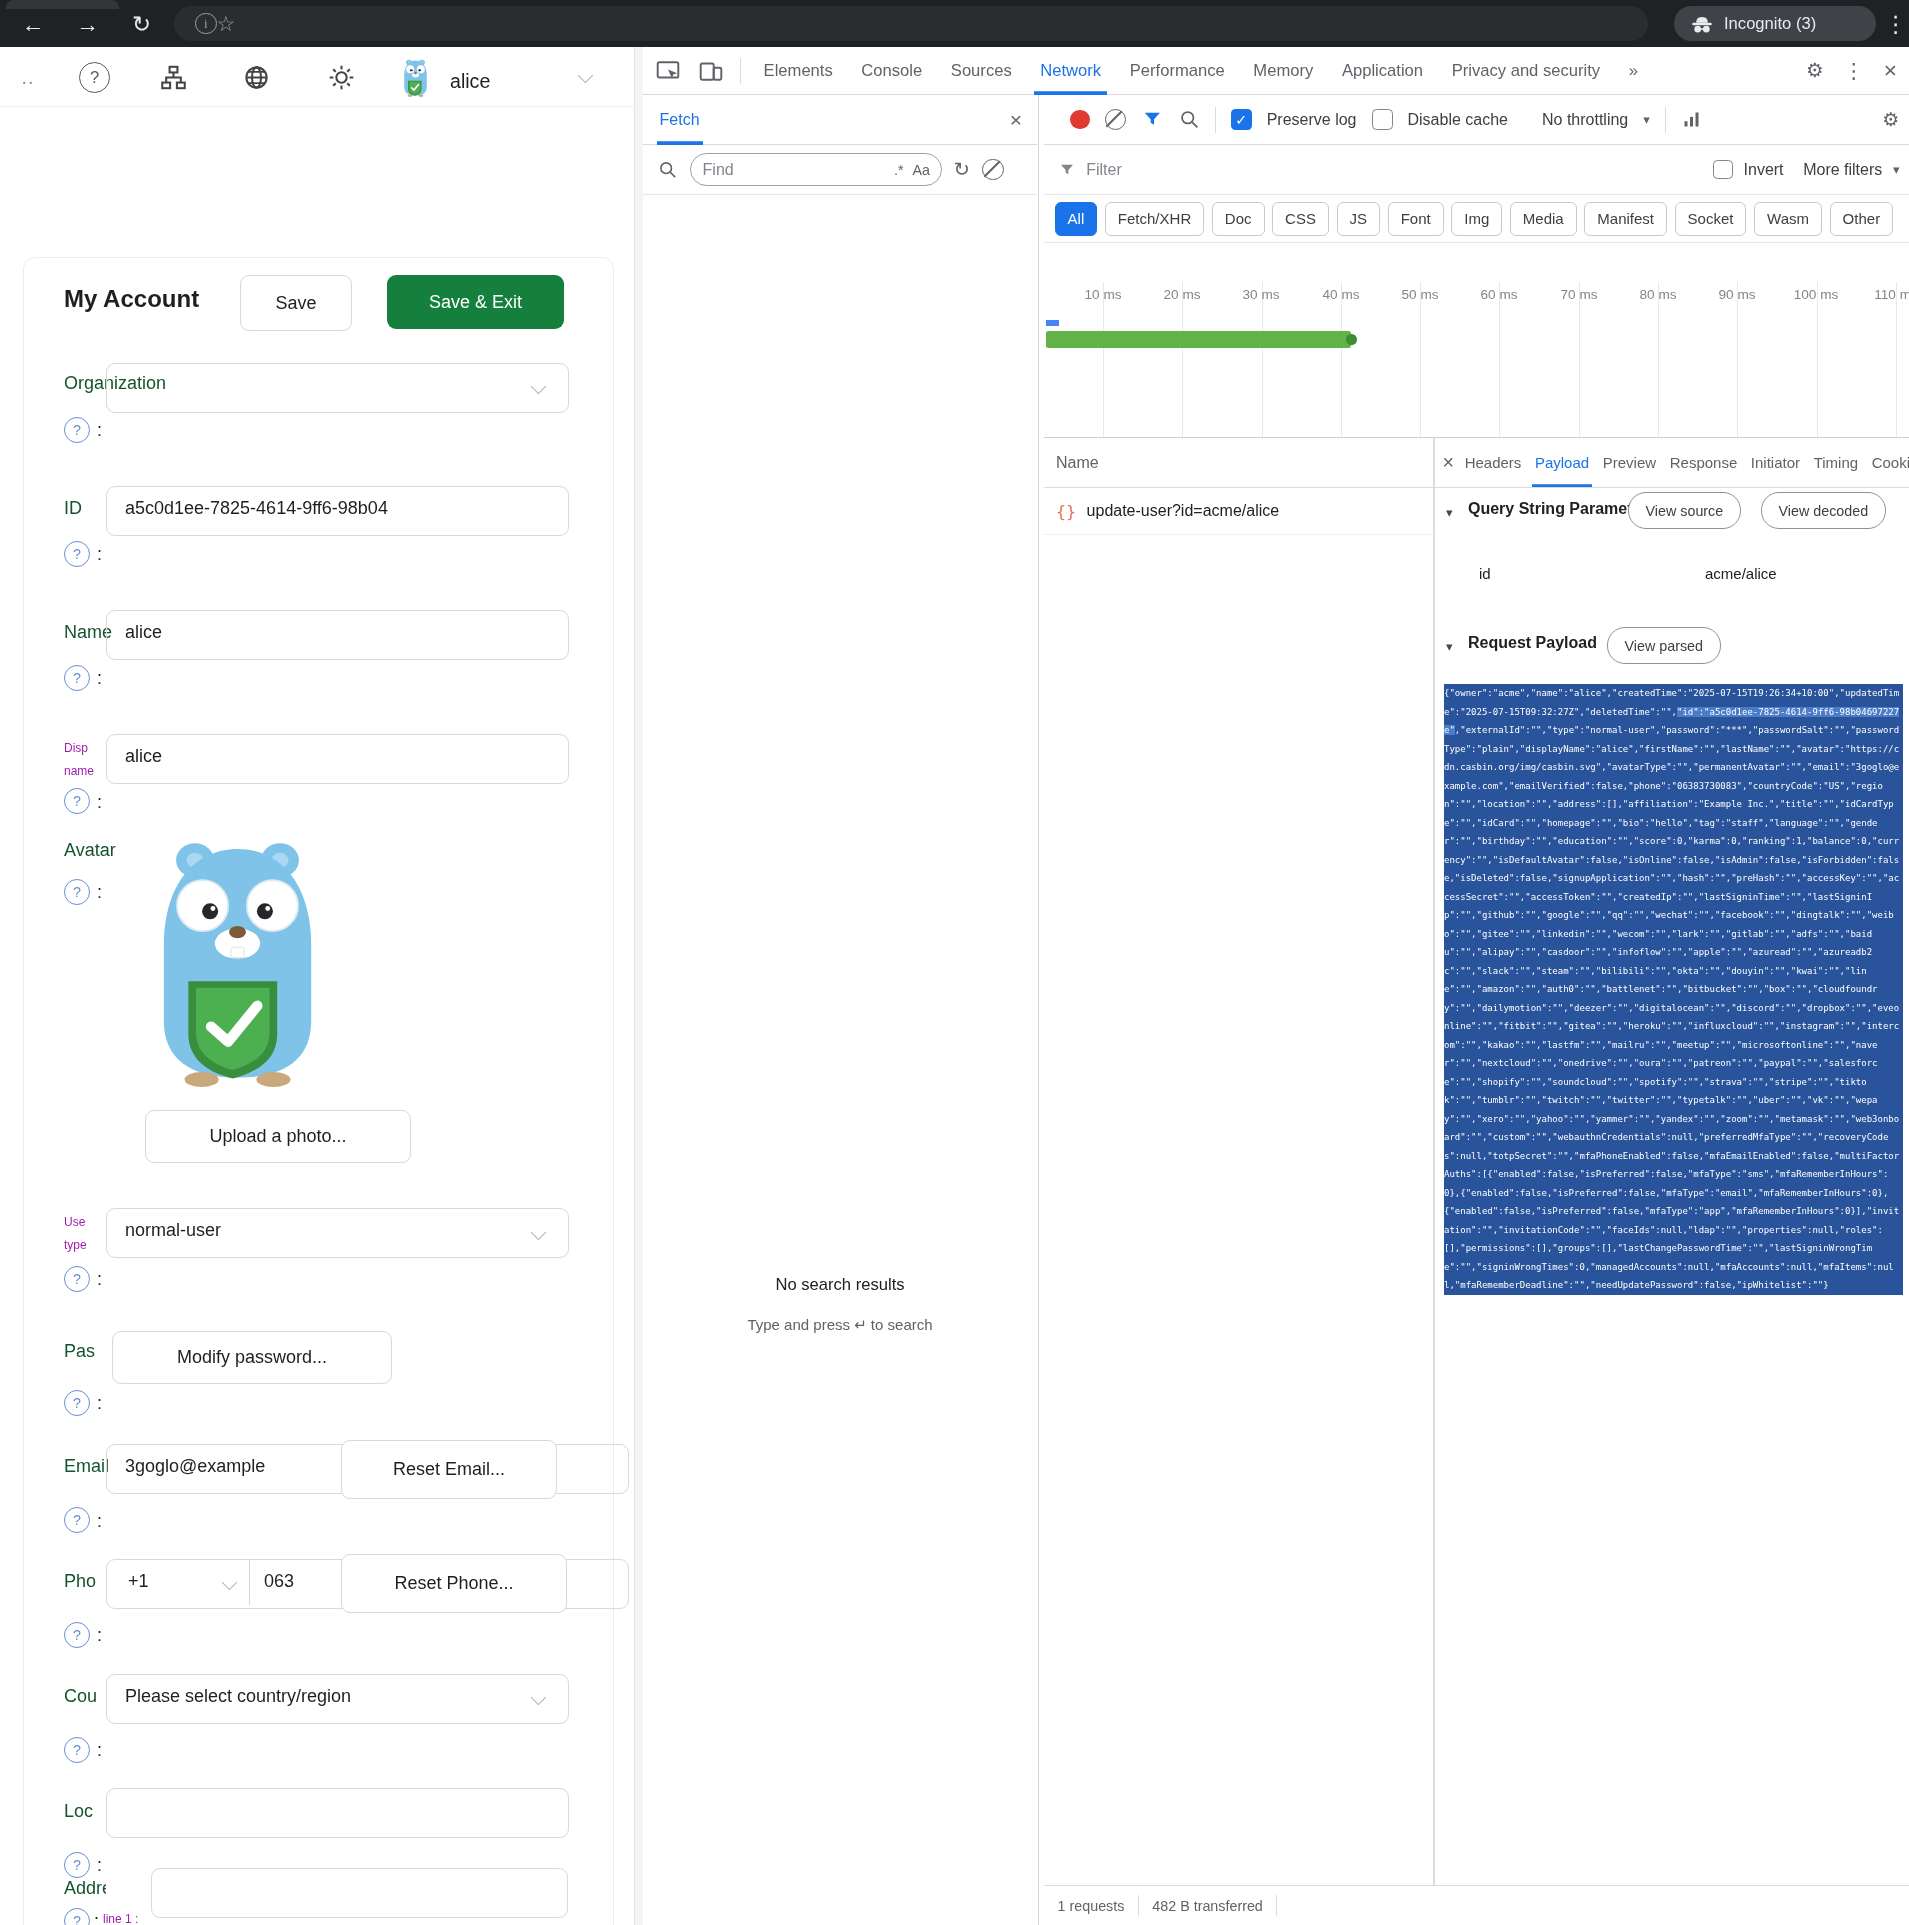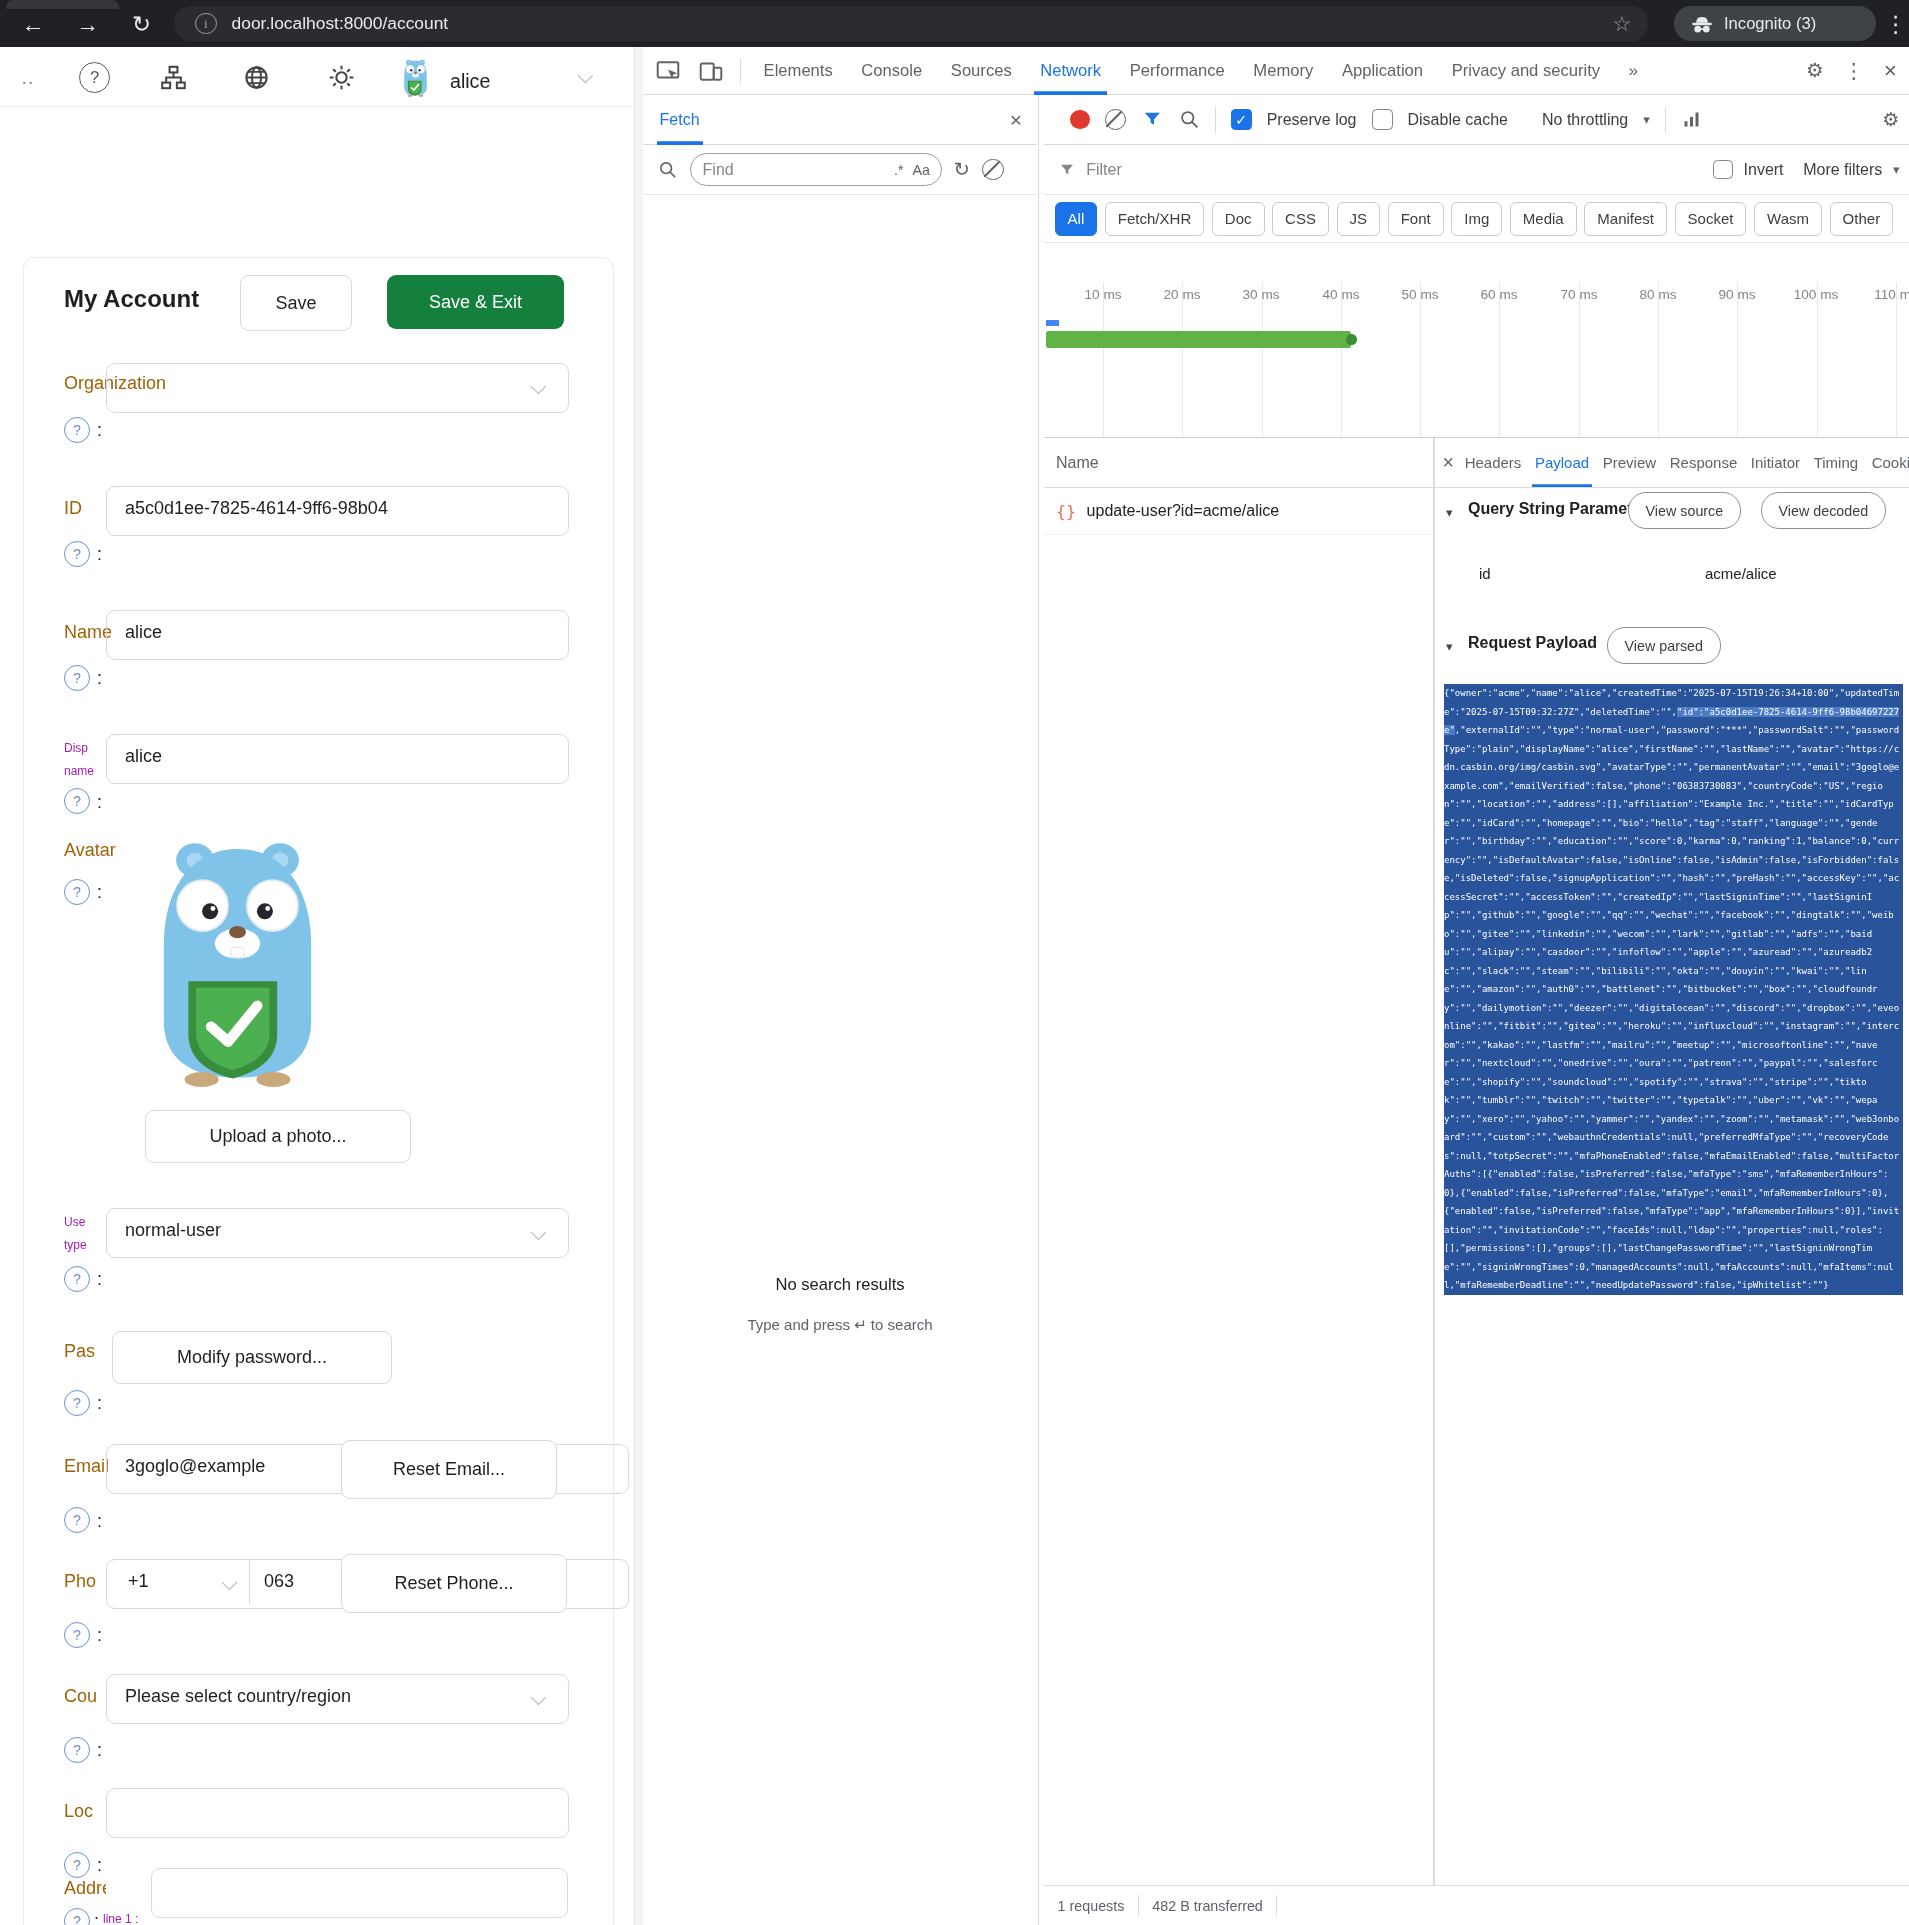--- a/index.html
+++ b/index.html
@@ -18,21 +18,21 @@
   .star{color:#9aa0a6;font-size:21px;margin-right:16.6px;}
   .incog{position:absolute;left:1674px;top:6px;width:202px;height:35px;border-radius:17.4px;background:#3f4347;display:flex;align-items:center;}
   .incog span{color:#e8eaed;font-size:16.6px;margin-left:9px;}
   
   .page{position:absolute;left:0;top:47px;width:634px;height:1879px;background:#fff;}
   .appnav{position:absolute;left:0;top:47px;width:634px;height:59px;border-bottom:0.8px solid #f0f0f0;background:#fff;}
   .helpc{width:29px;height:29px;border:1.5px solid #595959;border-radius:50%;color:#595959;font-size:16.6px;
     display:flex;align-items:center;justify-content:center;}
   .chev{width:9.8px;height:9.8px;border-right:1.9px solid #b4b4b4;border-bottom:1.9px solid #b4b4b4;transform:rotate(45deg);}
   .card{position:absolute;left:22.7px;top:257px;width:589px;height:1684px;border:0.8px solid #ececec;border-radius:12px;background:#fff;}
-  .lbl{font-size:18px;color:#a16207;}
+  .lbl{font-size:18px;color:#14532d;}
   .lbl2{width:44px;line-height:22.7px;font-size:12px;color:#a21caf;}
   .clip{overflow:hidden;white-space:nowrap;width:42px;}
   .formbox{border:1.1px solid #d9d9d9;border-radius:9px;background:transparent;}
   .ghost{color:#bfbfbf;}
   .val{font-size:18px;color:#1f1f1f;white-space:nowrap;}
   .btn{display:flex;align-items:center;justify-content:center;border:1.1px solid #d9d9d9;border-radius:9px;
     background:#fff;font-size:18px;color:#1f1f1f;}
   .primary{background:#15803d;border:none;color:#fff;}
   .qicon{width:24px;height:24px;border:1.5px solid #6b8fd4;border-radius:50%;color:#6b8fd4;font-size:14.3px;
     display:flex;align-items:center;justify-content:center;}
@@ -100,21 +100,20 @@
   </symbol>
 </svg>
 
 <div class="chrome">
   <div class="tabsliver"></div>
   <div class="chrome-ic" style="left:16.6px">←</div>
   <div class="chrome-ic" style="left:71px">→</div>
   <div class="chrome-ic" style="left:125px">↻</div>
   <div class="urlpill">
     <span class="infoc">i</span>
-    <span class="urltext">door.localhost:8000/account</span>
     <span class="star">☆</span>
   </div>
   <div class="incog">
     <svg width="26" height="19.6" viewBox="0 0 24 20" style="margin-left:15px">
       <path d="M6 9c.3-3 1-6 6-6s5.7 3 6 6" fill="#e8eaed"></path>
       <rect x="2" y="9" width="20" height="2.4" rx="1.2" fill="#e8eaed"></rect>
       <circle cx="7.6" cy="15.5" r="3.4" fill="#e8eaed"></circle>
       <circle cx="16.4" cy="15.5" r="3.4" fill="#e8eaed"></circle>
       <rect x="10" y="14.6" width="4" height="1.6" fill="#e8eaed"></rect>
     </svg>

